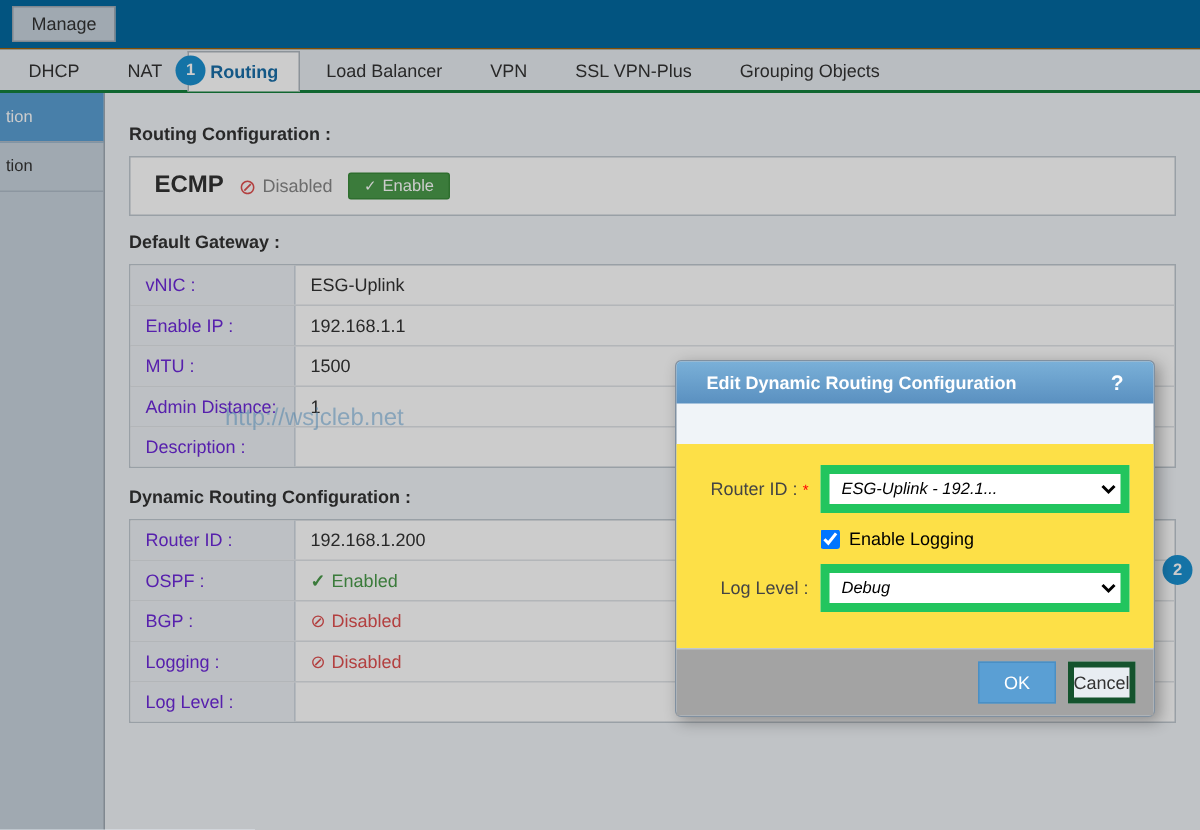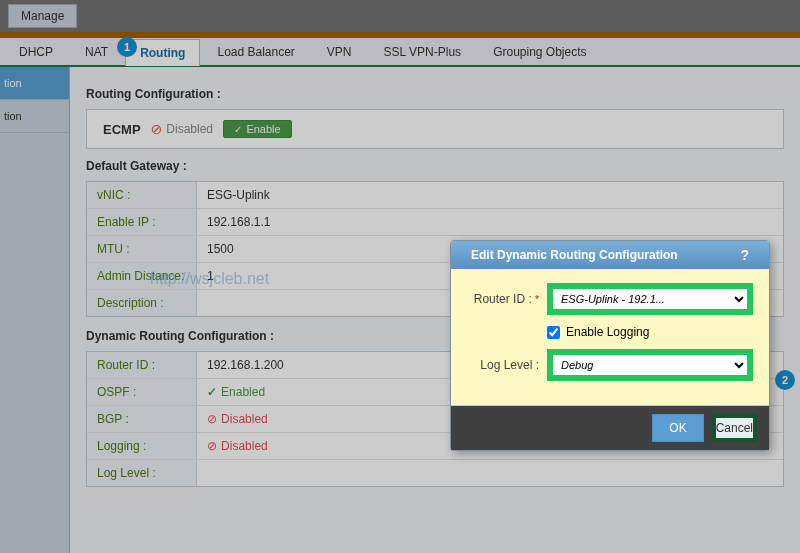--- a/index.html
+++ b/index.html
@@ -1,71 +1,71 @@
 <!DOCTYPE html>
 <html><head>
   <meta charset="utf-8">
   <style>
     * { box-sizing: border-box; margin: 0; padding: 0; }
     body { font-family: Arial, sans-serif; font-size: 12px; background: #d0d8e0; width: 800px; height: 553px; overflow: hidden; position: relative; }
 
-    .top-bar { background: #737373; border-bottom: 6px solid #a16207; padding: 4px 8px; display: flex; align-items: center; }
+    .top-bar { background: #0369a1; border-bottom: 1px solid #a16207; padding: 4px 8px; display: flex; align-items: center; }
     .manage-tab { background: #c8d4de; border: 1px solid #a0aab4; padding: 4px 12px; font-size: 12px; color: #333; cursor: pointer; position: relative; }
 
     .nav-tabs { background: #e8edf2; border-bottom: 2px solid #15803d; display: flex; align-items: center; padding: 0 4px; }
     .nav-tab { padding: 6px 14px; font-size: 12px; color: #333; cursor: pointer; border: 1px solid transparent; border-bottom: none; margin-right: 2px; }
     .nav-tab.active { background: #fff; border-color: #b0b8c0; border-bottom-color: #fff; color: #1a6ea8; font-weight: bold; position: relative; top: 1px; }
 
     .main-content { display: flex; height: calc(553px - 60px); }
 
     .left-sidebar { width: 70px; background: #c8d4de; border-right: 1px solid #a0aab4; display: flex; flex-direction: column; }
     .sidebar-item { padding: 10px 4px; font-size: 11px; color: #333; border-bottom: 1px solid #b0bcc8; cursor: pointer; }
     .sidebar-item.active { background: #5a9fd4; color: white; }
 
     .content-area { flex: 1; background: #f0f4f8; padding: 0; overflow-y: auto; }
 
     .section { padding: 20px 16px; }
     .section-title { font-size: 12px; font-weight: bold; color: #333; margin-bottom: 8px; }
 
     .config-box { background: #fff; border: 1px solid #c0c8d0; padding: 10px 16px; margin-bottom: 10px; }
 
     .ecmp-row { display: flex; align-items: center; gap: 10px; }
-    .ecmp-label { font-size: 13px; color: #333; font-weight: bold; }
+    .ecmp-label { font-size: 16px; color: #333; font-weight: bold; }
     .disabled-badge { display: flex; align-items: center; gap: 4px; color: #888; font-size: 12px; }
     .disabled-icon { color: #e05050; font-size: 14px; }
     .enable-btn { background: #4a9a4a; color: white; border: 1px solid #3a8a3a; padding: 2px 10px; font-size: 11px; cursor: pointer; border-radius: 2px; display: flex; align-items: center; gap: 4px; }
     .enable-btn-icon { font-size: 10px; }
 
     .table-section { background: #fff; border: 1px solid #c0c8d0; margin-bottom: 12px; }
     .table-row { display: flex; border-bottom: 1px solid #e0e4e8; }
     .table-row:last-child { border-bottom: none; }
-    .table-cell-label { width: 110px; padding: 6px 10px; background: #edf1f5; color: #4d7c0f; font-size: 12px; border-right: 1px solid #d0d8e0; }
+    .table-cell-label { width: 110px; padding: 6px 10px; background: #edf1f5; color: #6d28d9; font-size: 12px; border-right: 1px solid #d0d8e0; }
     .table-cell-value { flex: 1; padding: 6px 10px; color: #333; font-size: 12px; }
 
     .status-enabled { color: #4a9a4a; display: flex; align-items: center; gap: 4px; }
     .status-disabled { color: #e05050; display: flex; align-items: center; gap: 4px; }
     .checkmark { color: #4a9a4a; font-weight: bold; }
     .crossmark { color: #e05050; }
 
     .watermark { position: absolute; top: 270px; left: 150px; color: #5a9fd4; font-size: 16px; opacity: 0.5; pointer-events: none; z-index: 1; }
 
     
     .modal-overlay { position: absolute; top: 0; left: 0; width: 100%; height: 100%; background: rgba(0,0,0,0.2); z-index: 10; display: flex; align-items: center; justify-content: center; }
     .modal { background: #f0f4f8; border: 1px solid #8090a0; border-radius: 4px; width: 320px; box-shadow: 3px 3px 10px rgba(0,0,0,0.3); position: absolute; top: 240px; left: 450px; }
     .modal-header { background: linear-gradient(to bottom, #7ab0d8, #5a90c0); padding: 6px 20px; color: white; font-size: 12px; font-weight: bold; border-radius: 3px 3px 0 0; display: flex; justify-content: space-between; align-items: center; }
     .modal-close { color: white; cursor: pointer; font-size: 14px; }
-    .modal-body { padding: 14px 16px; background: #fef9c3; }
+    .modal-body { padding: 14px 16px; background: #fde047; margin-top: 27px; }
     .modal-row { display: flex; align-items: center; margin-bottom: 10px; }
     .modal-label { width: 80px; font-size: 12px; color: #444; text-align: right; padding-right: 8px; }
     .modal-required { color: red; font-size: 10px; }
     .modal-select-container { display: flex; align-items: center; gap: 4px; flex: 1; }
     .modal-select { flex: 1; padding: 3px 4px; border: 6px solid #22c55e; font-size: 11px; background: white; font-style: italic; }
     .modal-checkbox-row { display: flex; align-items: center; margin-bottom: 10px; margin-left: 80px; }
     .modal-checkbox { margin-right: 6px; }
-    .modal-footer { background: #404040; padding: 8px 12px; display: flex; justify-content: flex-end; gap: 8px; border-top: 1px solid #c0c8d0; }
+    .modal-footer { background: #a3a3a3; padding: 8px 12px; display: flex; justify-content: flex-end; gap: 8px; border-top: 1px solid #c0c8d0; }
     .btn-ok { background: #5a9fd4; color: white; border: 1px solid #4a8fc4; padding: 3px 16px; font-size: 12px; cursor: pointer; }
     .btn-cancel { background: #e8edf2; color: #333; border: 4px solid #14532d; padding: 3px 0; font-size: 12px; cursor: pointer; }
 
     
     .badge { display: inline-flex; align-items: center; justify-content: center; width: 20px; height: 20px; border-radius: 50%; background: #1a90d0; color: white; font-size: 11px; font-weight: bold; position: absolute; }
 
     .badge-1 { top: 37px; left: 117px; }
     .badge-2 { top: 370px; right: 5px; }
     .badge-3 { top: 292px; left: 478px; }
     .badge-4 { top: 343px; right: 42px; }

